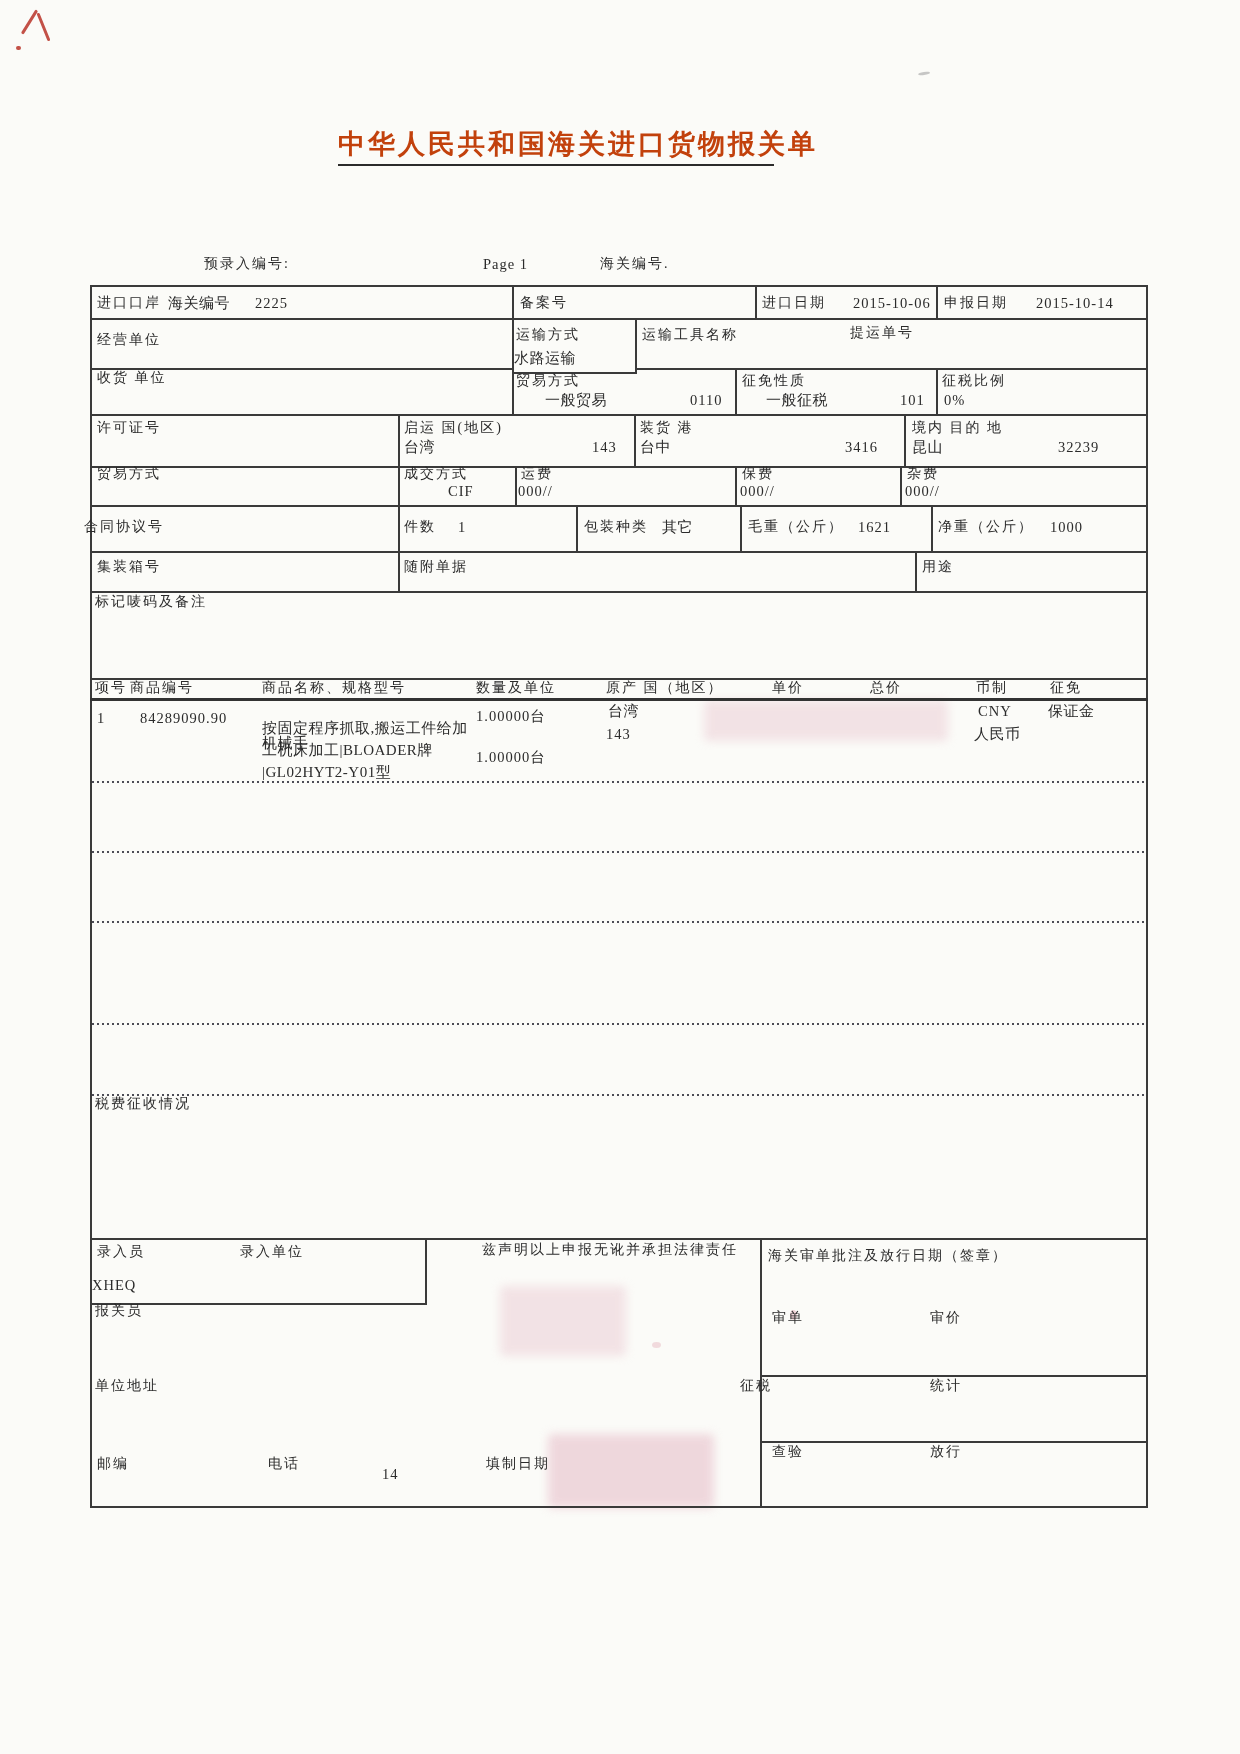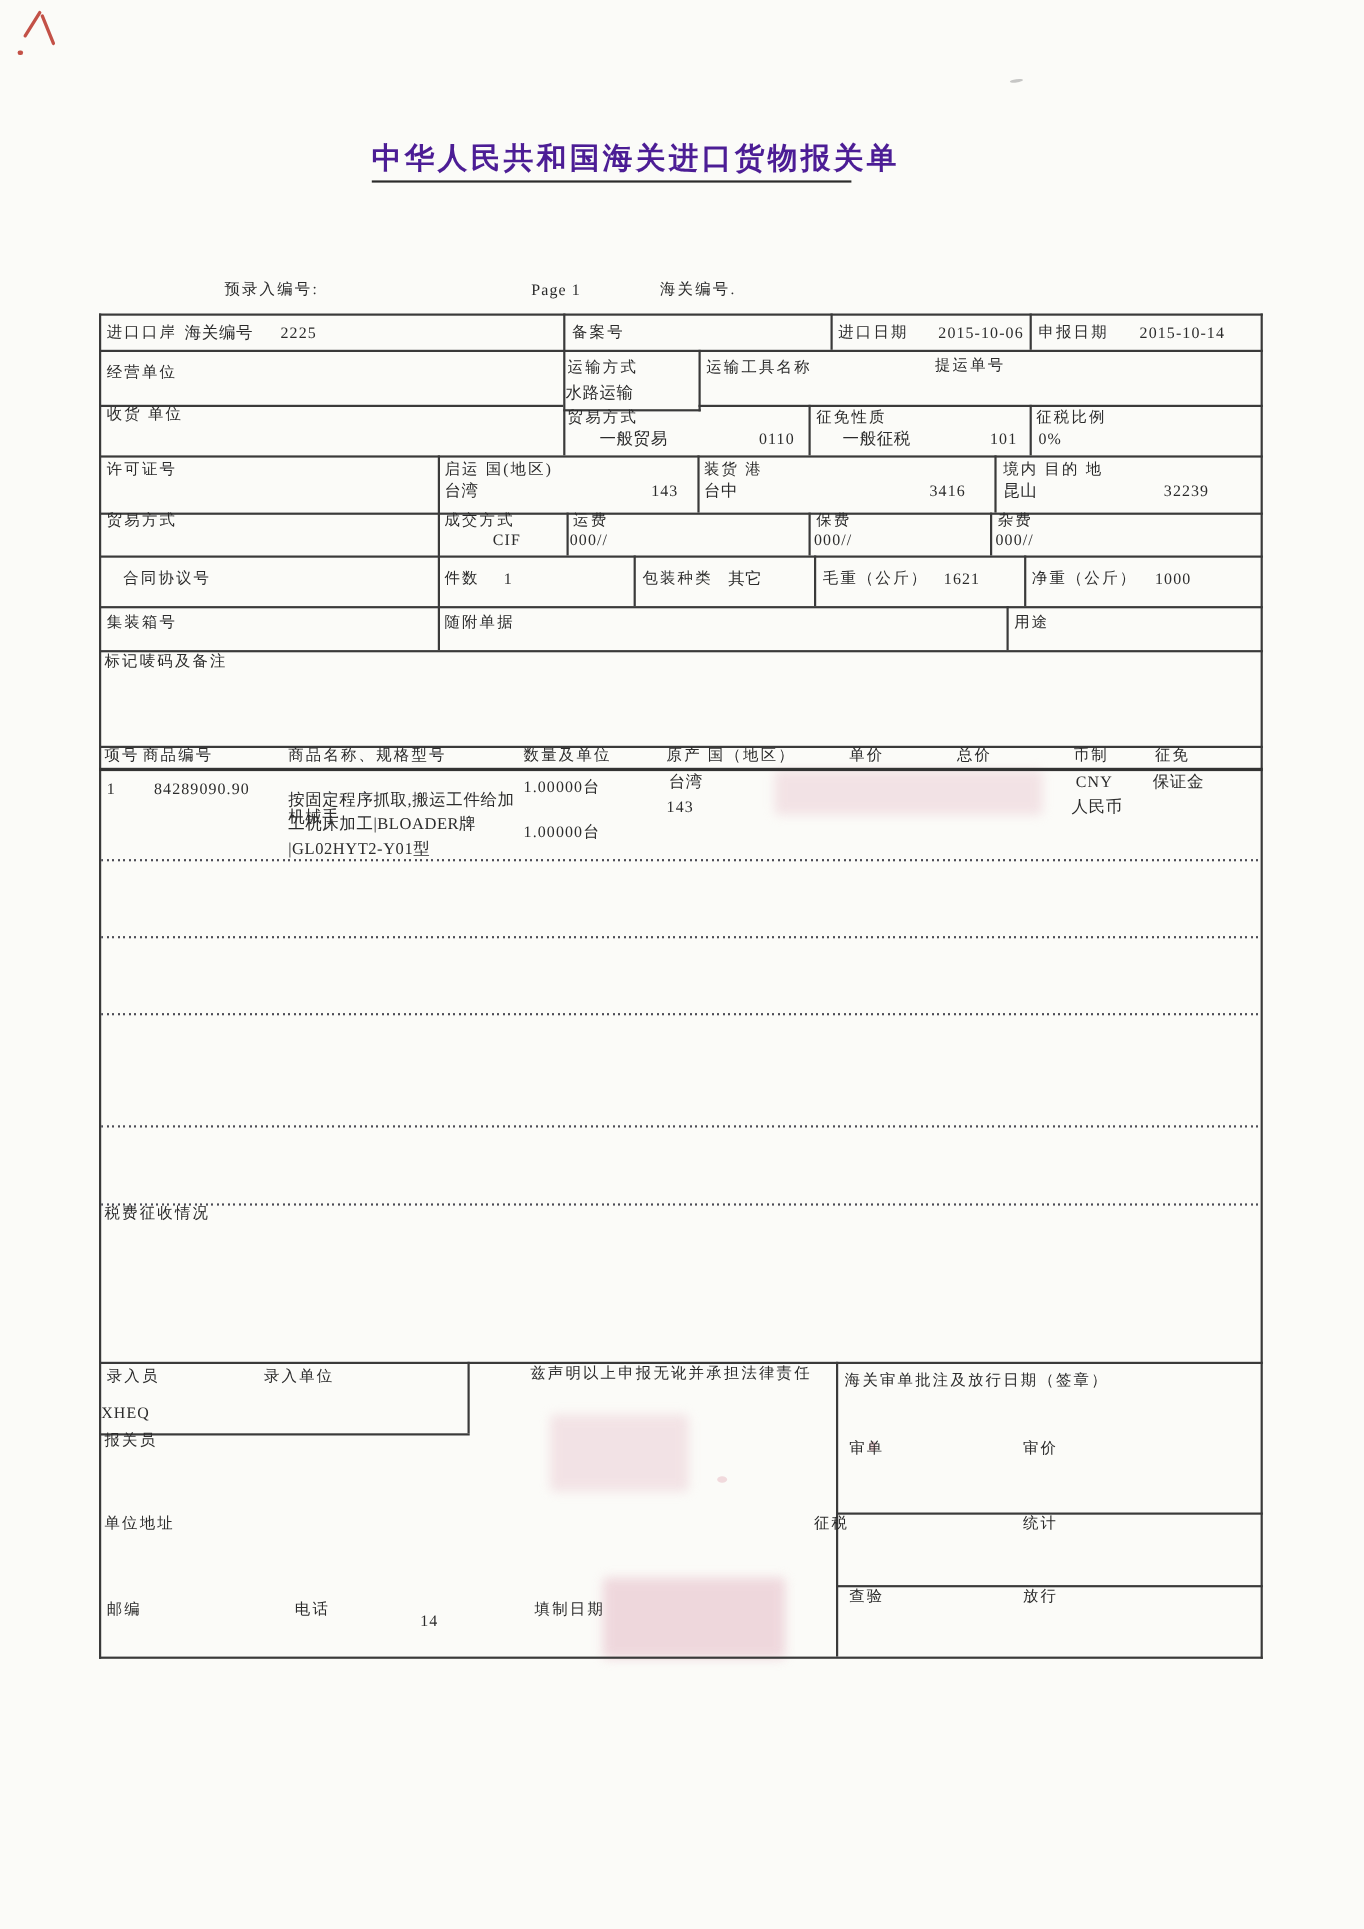--- a/index.html
+++ b/index.html
@@ -10,21 +10,21 @@
     font-family:"Liberation Serif","DejaVu Serif",serif;
     color:#2b2b2b;
   }
   .t{position:absolute;white-space:nowrap;line-height:1;}
   .lbl{font-size:14px;letter-spacing:2px;}
   .val{font-size:15px;letter-spacing:.5px;}
   .num{font-size:14.5px;letter-spacing:1px;}
   #title{
     left:338px;top:131px;width:436px;text-align:center;
     font-size:27px;font-weight:600;letter-spacing:3px;
-    border-bottom:2px solid #2b2b2b;padding-bottom:6px;color:#4c1d95;
+    border-bottom:2px solid #2b2b2b;padding-bottom:6px;color:#c2410c;
   }
   .hl{position:absolute;height:2px;background:#3a3a3a;}
   .vl{position:absolute;width:2px;background:#3a3a3a;}
   .thick{height:3px;background:#333;}
   .dot{position:absolute;height:2px;
     background-image:repeating-linear-gradient(90deg,#4c4c55 0 2px,transparent 2px 5px);}
   .redact{position:absolute;background:#eccfd6;filter:blur(5px);opacity:.55;border-radius:4px;}
   .redact.strong{opacity:.8;}
   .mark{position:absolute;background:#b93228;border-radius:2px;opacity:.85;}
   .speck{position:absolute;border-radius:50%;}
@@ -135,21 +135,21 @@
   <span class="t lbl" style="left:97px;top:467px;">贸易方式</span>
   <span class="t lbl" style="left:404px;top:467px;">成交方式</span>
   <span class="t num" style="left:448px;top:484px;">CIF</span>
   <span class="t lbl" style="left:521px;top:467px;">运费</span>
   <span class="t num" style="left:518px;top:484px;">000//</span>
   <span class="t lbl" style="left:742px;top:467px;">保费</span>
   <span class="t num" style="left:740px;top:484px;">000//</span>
   <span class="t lbl" style="left:907px;top:467px;">杂费</span>
   <span class="t num" style="left:905px;top:484px;">000//</span>
 
-  <span class="t lbl" style="left:112px;top:520px;text-align:center;">合同协议号</span>
+  <span class="t lbl" style="left:84px;top:520px;text-align:center;">合同协议号</span>
   <span class="t lbl" style="left:404px;top:520px;">件数</span>
   <span class="t num" style="left:458px;top:520px;">1</span>
   <span class="t lbl" style="left:584px;top:520px;">包装种类</span>
   <span class="t val" style="left:662px;top:520px;">其它</span>
   <span class="t lbl" style="left:748px;top:520px;">毛重（公斤）</span>
   <span class="t num" style="left:858px;top:520px;">1621</span>
   <span class="t lbl" style="left:938px;top:520px;">净重（公斤）</span>
   <span class="t num" style="left:1050px;top:520px;">1000</span>
 
   <span class="t lbl" style="left:97px;top:560px;">集装箱号</span>

